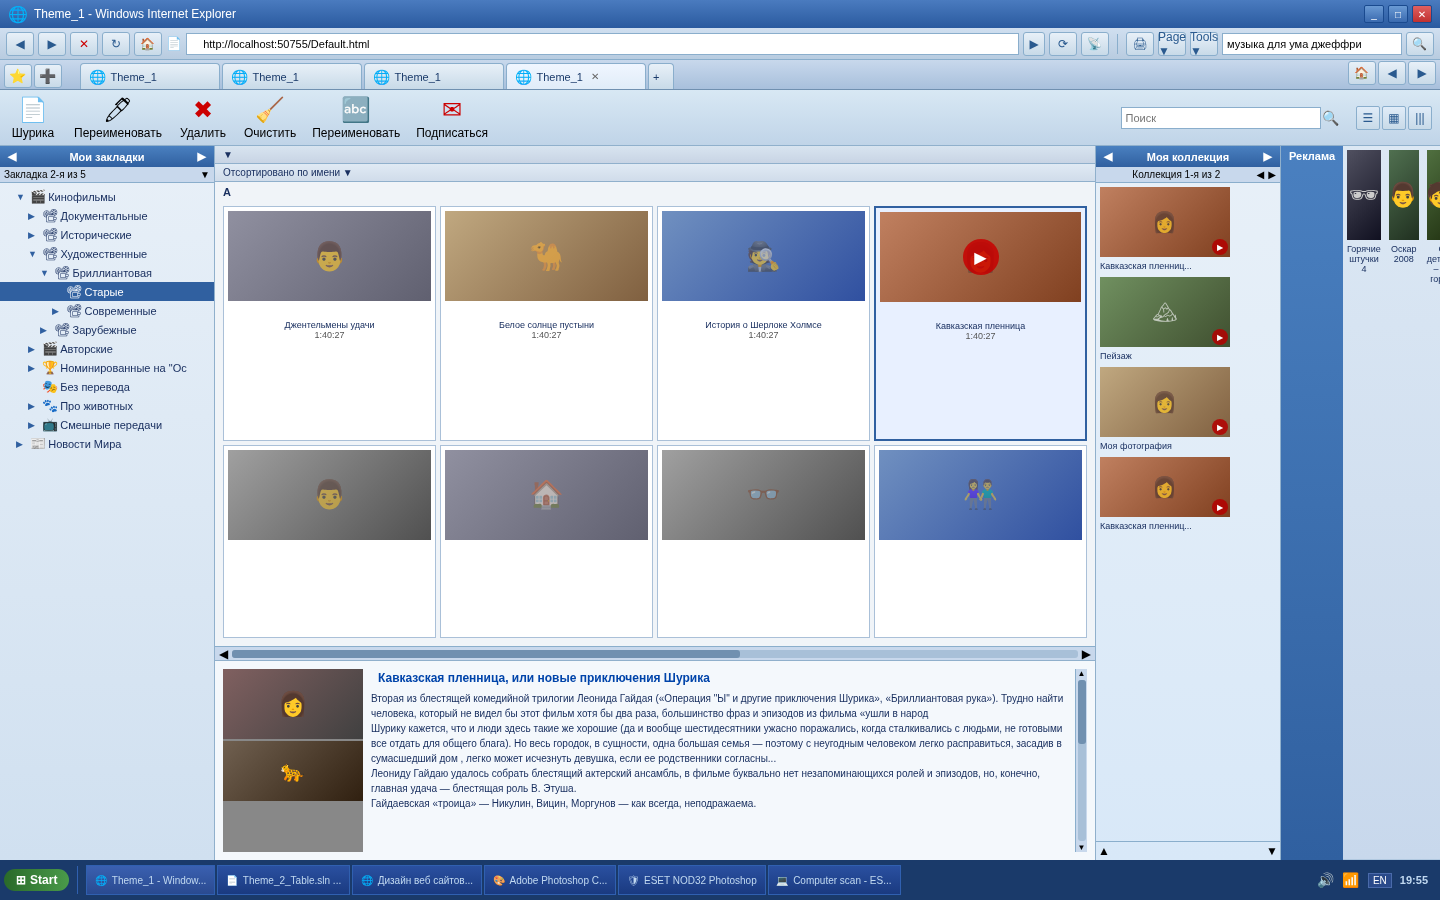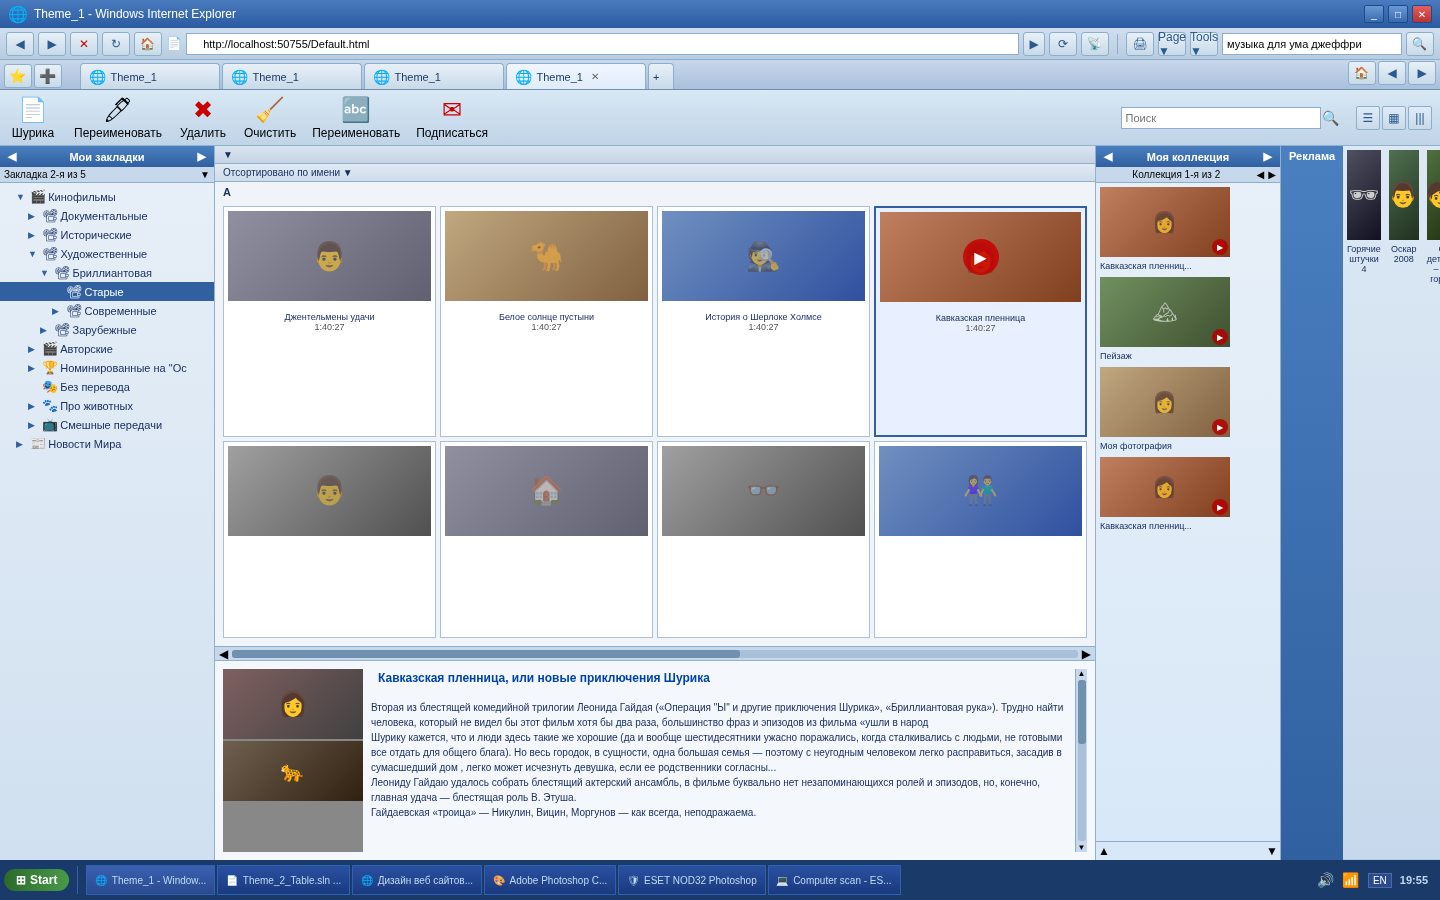--- a/index.html
+++ b/index.html
@@ -205,34 +205,34 @@
       overflow: hidden;
     }
     .play-btn {
       position: absolute;
       width: 36px; height: 36px;
       background: rgba(200,0,0,0.85);
       border-radius: 50%;
       display: flex; align-items: center; justify-content: center;
       color: white; font-size: 16px;
     }
-    .media-title { font-size: 9px; color: #1a3060; text-align: center; margin-top: 11px; }
+    .media-title { font-size: 9px; color: #1a3060; text-align: center; margin-top: 19px; }
     .media-duration { font-size: 9px; color: #555; }
 
     
     .desc-panel {
       background: #f4f8fc;
       border-top: 1px solid #90b0cc;
       padding: 8px;
       display: flex; gap: 8px;
       min-height: 200px;
     }
     .desc-thumb { width: 140px; min-height: 100px; background: #888; display: flex; flex-direction: column; gap: 2px; }
     .desc-text { flex: 1; font-size: 10px; color: #1a3060; line-height: 1.5; overflow-y: auto; }
-    .desc-title { font-size: 12px; color: #0044aa; font-weight: bold; margin-bottom: 13px; cursor: pointer; padding-left: 7px; }
+    .desc-title { font-size: 12px; color: #0044aa; font-weight: bold; margin-bottom: 4px; cursor: pointer; padding-left: 7px; }
 
     
     .right-panel {
       width: 185px;
       background: linear-gradient(to bottom, #e8f0f8, #d8e8f8);
       border-left: 1px solid #90b0cc;
       display: flex; flex-direction: column;
     }
     .collection-header {
       background: linear-gradient(to bottom, #4a80c0, #3060a0);

